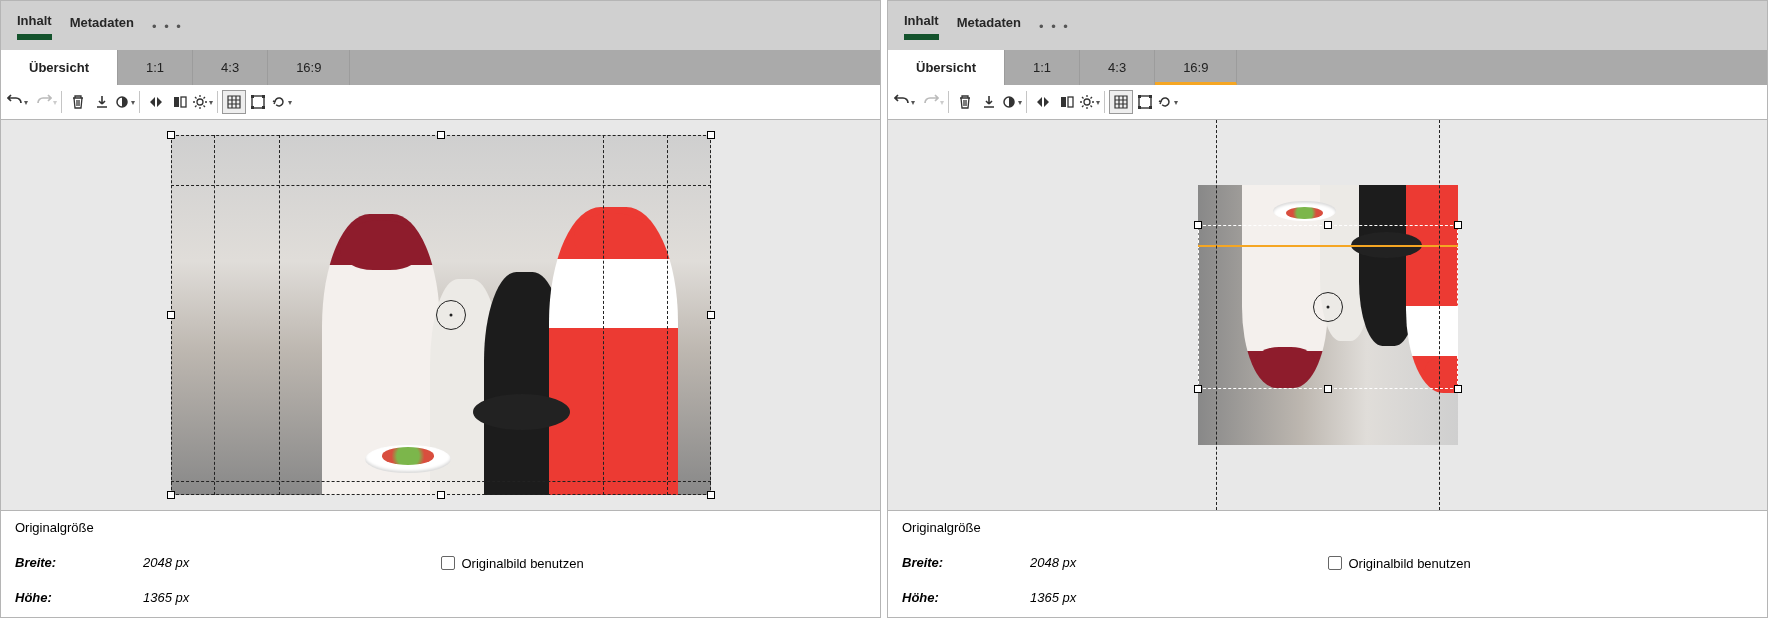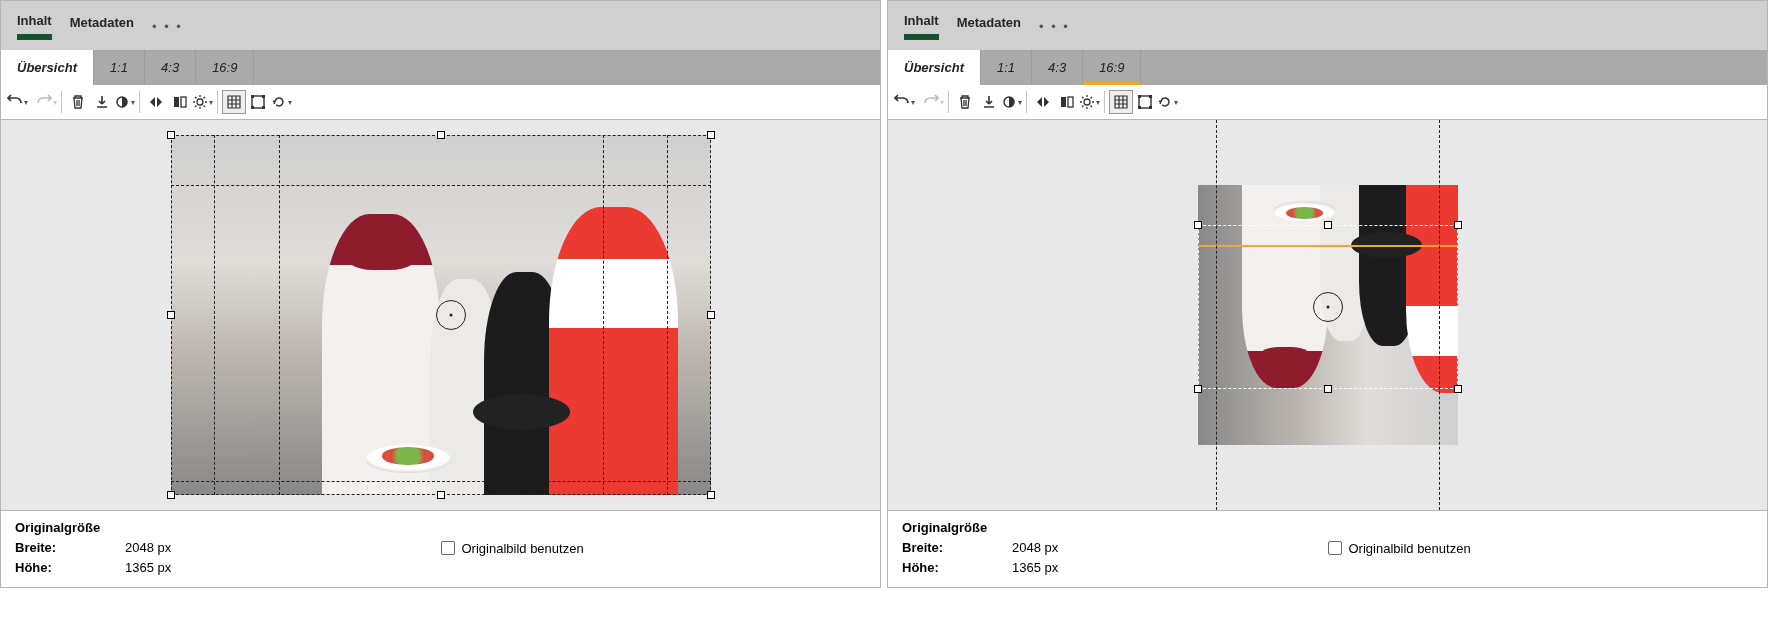--- a/index.html
+++ b/index.html
@@ -3,21 +3,21 @@
 <meta charset="utf-8">
 <style>
 * { box-sizing: border-box; margin: 0; padding: 0; font-family: Arial, sans-serif; font-size: 13px; }
 body { background: #fff; display: flex; gap: 6px; padding: 0; }
 .pane { flex: 1; background: #d0d0d0; display: flex; flex-direction: column; border: 1px solid #b5b5b5; }
 .top-tabs { display: flex; align-items: center; gap: 18px; padding: 12px 16px 10px; background: #d0d0d0; }
 .top-tab { color: #262626; font-weight: 600; padding-bottom: 6px; border-bottom: 2px solid transparent; cursor: pointer; }
 .top-tab.active { border-bottom: 6px solid #14532d; }
 .more-dots { letter-spacing: 2px; color: #555; cursor: pointer; }
 .ratio-tabs { display: flex; align-items: stretch; background: #aaa; }
-.ratio-tab { padding: 10px 16px; color: #222; font-weight: 500; cursor: pointer; border-right: 1px solid #9c9c9c; font-style: italic; }
+.ratio-tab { padding: 10px 28px; color: #222; font-weight: 500; cursor: pointer; border-right: 1px solid #9c9c9c; }
 .ratio-tab.active { background: #fff; font-weight: 700; }
 .ratio-tab.selected { border-bottom: 3px solid #f5a623; padding-bottom: 7px; }
 .toolbar { display: flex; align-items: center; background: #fff; padding: 5px 6px; gap: 0; border-bottom: 1px solid #b5b5b5; }
 .tb-btn { width: 24px; height: 24px; display: flex; align-items: center; justify-content: center; cursor: pointer; color: #333; }
 .tb-sep { width: 1px; height: 22px; background: #c5c5c5; margin: 0 4px; }
 .tb-dd { display: flex; align-items: center; cursor: pointer; }
 .tb-dd .caret { font-size: 8px; color: #555; margin-left: 1px; }
 .tb-btn.box { border: 1px solid #999; background: #eee; }
 .canvas-area { flex: 1; background: #e8e8e8; display: flex; align-items: center; justify-content: center; position: relative; overflow: hidden; }
 .img-wrap { position: relative; }
@@ -38,22 +38,22 @@
 .portrait .kitchen-bg { transform: rotate(90deg); }
 .portrait .chef, .portrait .plate, .portrait .pan { transform-origin: center; }
 .portrait .fake-img { transform: rotate(90deg) scaleX(-1); }
 .sel-overlay { position: absolute; inset: 0; pointer-events: none; }
 .sel-dash { position: absolute; border: 1.5px dashed #222; }
 .handle { position: absolute; width: 8px; height: 8px; background: #fff; border: 1px solid #000; }
 .focal { position: absolute; width: 30px; height: 30px; border: 1.5px solid #222; border-radius: 50%; transform: translate(-50%,-50%); }
 .focal::after { content:''; position:absolute; top:50%; left:50%; width:3px; height:3px; background:#222; border-radius:50%; transform:translate(-50%,-50%); }
 .info-panel { background: #fff; padding: 9px 14px 12px; border-top: 1px solid #b5b5b5; display: flex; }
 .info-left { flex: 0 0 50%; }
-.info-title { font-weight: 700; }
-.info-row { display: flex; gap: 50px; margin-top: 5px; }
+.info-title { font-weight: 400; }
+.info-row { display: flex; gap: 68px; margin-top: 20px; font-style: italic; }
 .info-label { font-weight: 700; width: 60px; }
 .info-check { display: flex; align-items: center; gap: 7px; margin-top: 1px; }
 .chk { width: 14px; height: 14px; border: 1.5px solid #666; border-radius: 2px; }
 svg { width: 16px; height: 16px; }
 </style>
 </head>
 <body>
 
 <div class="pane">
   <div class="top-tabs">

